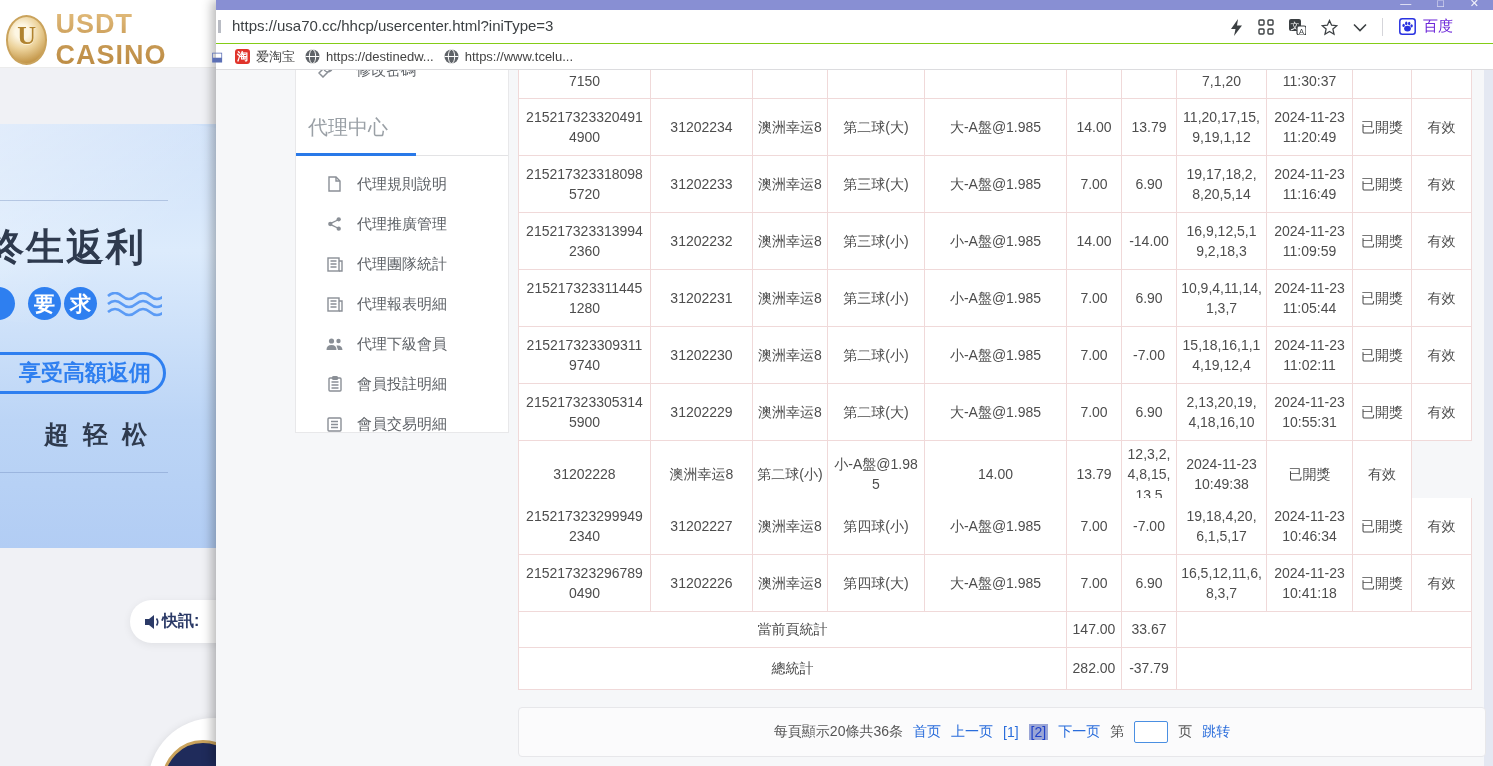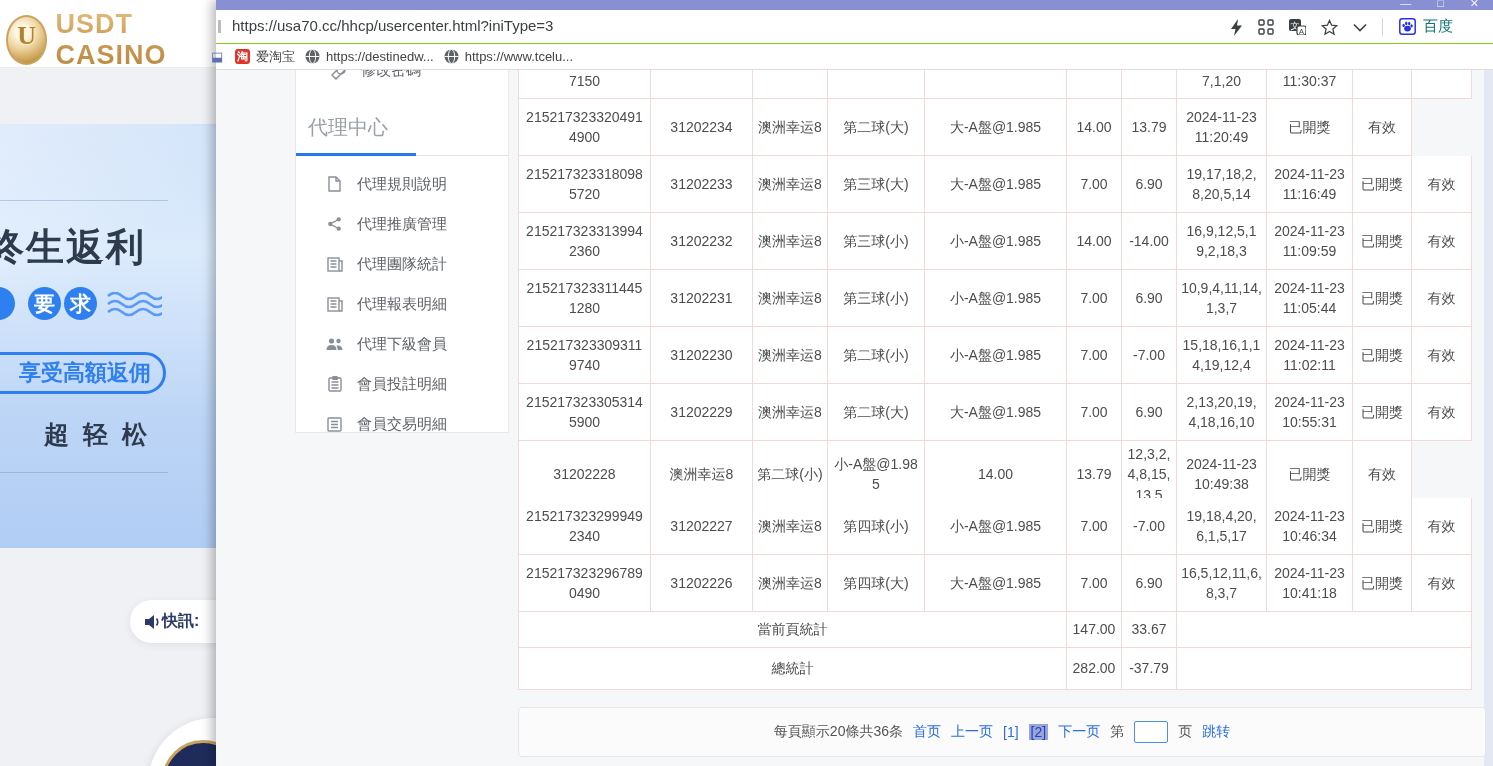--- a/index.html
+++ b/index.html
@@ -46,34 +46,34 @@
   
   .browser { position:absolute; left:216px; top:0; width:1277px; height:766px; background:#fff; box-shadow:-4px 0 10px rgba(0,0,0,.28); }
   .titlebar { position:absolute; left:0; top:0; width:100%; height:10px; background:#888fd3; overflow:hidden; }
   .win-controls { position:absolute; right:14px; top:-3px; display:flex; gap:26px; color:#f4f4fb; font-size:11px; }
   .addressbar { position:absolute; left:0; top:10px; width:100%; height:34px; background:#fff; border-bottom:1px solid #84cc16; }
   .url-frag { position:absolute; left:2px; top:10px; width:3px; height:13px; background:#b9bcc4; }
   .url-text { position:absolute; left:16px; top:7px; font-size:15px; color:#3c4043; }
   .addr-icons { position:absolute; right:110px; top:8px; display:flex; gap:15px; align-items:center; }
   .addr-sep { width:1px; height:18px; background:#d5d5da; }
   .baidu-chip { position:absolute; right:40px; top:7px; display:flex; gap:7px; align-items:center; }
-  .baidu-chip .b-label { font-size:15px; color:#0f766e; }
+  .baidu-chip .b-label { font-size:15px; color:#6d28d9; }
   .bookmarksbar { position:absolute; left:0; top:44px; width:100%; height:26px; background:#fff; border-bottom:1px solid #dcdcdf; display:flex; align-items:center; gap:10px; padding-left:0; }
   .bm-frag { width:14px; height:15px; margin-left:-5px; color:#5b6fb5; font-size:13px; overflow:hidden; }
   .bm-item { display:flex; align-items:center; gap:6px; font-size:13px; color:#444; }
   .tao-icon { width:15px; height:15px; background:#e0342b; border-radius:3px; color:#fff; font-size:11px; font-weight:bold; display:flex; align-items:center; justify-content:center; }
 
   .page { position:absolute; left:0; top:70px; width:100%; height:696px; background:#f6f7f9; }
   .scroll-strip { position:absolute; right:0; top:0; width:9px; height:100%; background:#e4e8f2; }
 
   
   .side-panel { position:absolute; left:79px; top:0; width:214px; height:363px; background:#fff;
       border:1px solid #e8e8ea; border-top:none; overflow:hidden; }
   .side-clip { height:14px; overflow:hidden; position:relative; }
-  .side-clip .row { position:absolute; left:34px; top:-9px; display:flex; gap:14px; align-items:flex-end; color:#666; font-size:15px; }
+  .side-clip .row { position:absolute; left:21px; top:-9px; display:flex; gap:22px; align-items:flex-start; color:#666; font-size:15px; }
   .side-title { margin:30px 0 0 12px; font-size:20px; color:#9aa0a6; }
   .side-divider { margin-top:12px; height:3px; position:relative; }
   .side-divider::before { content:""; position:absolute; left:0; top:0; width:120px; height:3px; background:#2979e8; }
   .side-divider::after { content:""; position:absolute; left:120px; top:2px; right:0; height:1px; background:#e3e3e5; }
   .menu { margin-top:8px; }
   .menu-item { height:40px; display:flex; align-items:center; gap:14px; padding-left:30px; cursor:pointer; }
   .mi-icon { width:17px; height:17px; display:flex; align-items:center; justify-content:center; color:#8a8f96; }
   .mi-label { font-size:15px; color:#5f6368; }
 
   
@@ -351,20 +351,21 @@
       </div>
       <div id="tbody">
   <div class="tr data">
     <div class="td c-order">2152173233204914900</div>
     <div class="td c-period">31202234</div>
     <div class="td c-game">澳洲幸运8</div>
     <div class="td c-play">第二球(大)</div>
     <div class="td c-content">大-A盤@1.985</div>
     <div class="td c-amount">14.00</div>
     <div class="td c-winloss">13.79</div>
+    <div class="td c-result">11,20,17,15,9,19,1,12</div>
     <div class="td c-time">2024-11-23 11:20:49</div>
     <div class="td c-status">已開獎</div>
     <div class="td c-valid">有效</div>
   </div>
 
   <div class="tr data">
     <div class="td c-order">2152173233180985720</div>
     <div class="td c-period">31202233</div>
     <div class="td c-game">澳洲幸运8</div>
     <div class="td c-play">第三球(大)</div>

